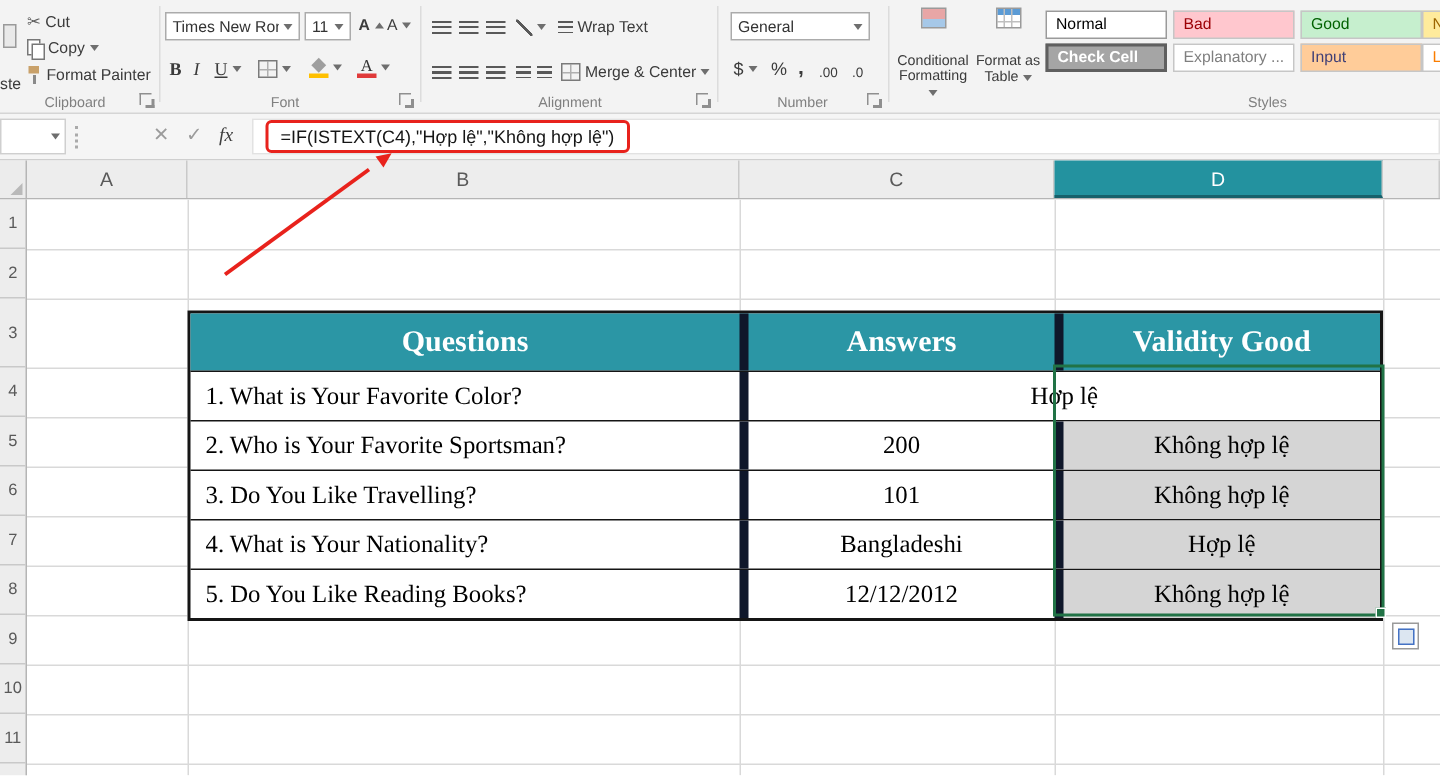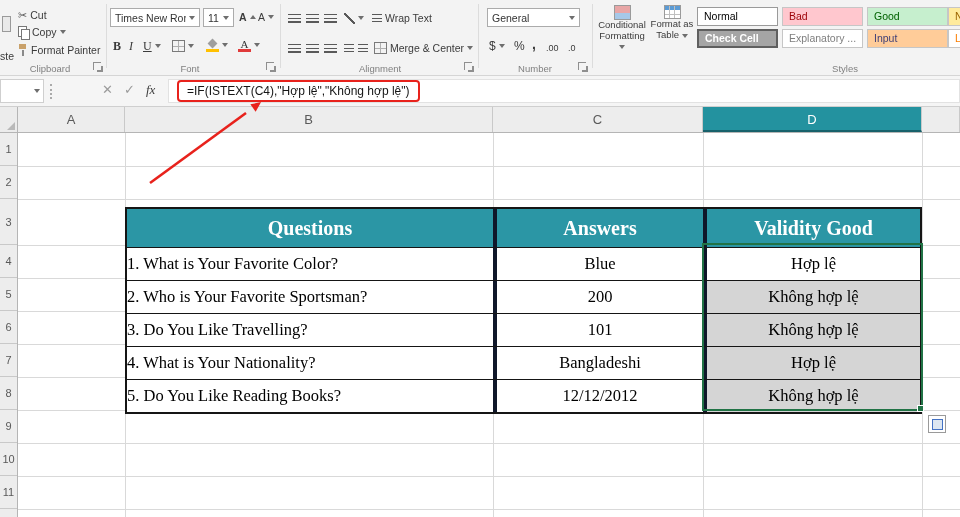--- a/index.html
+++ b/index.html
@@ -29,21 +29,21 @@
   .ic-lines.sm{width:10px;height:8px}
   .ic-grid{display:inline-block;width:13px;height:12px;border:1px solid #7a7a7a;background:linear-gradient(#b0b0b0,#b0b0b0) 50% 0/1px 100% no-repeat,linear-gradient(#b0b0b0,#b0b0b0) 0 50%/100% 1px no-repeat}
   .ic-fillbar{position:relative;display:inline-block;width:13px;height:13px}
   .ic-fillbar i{position:absolute;left:3px;top:1px;width:7px;height:7px;background:#9e9e9e;transform:rotate(45deg)}
   .ic-fillbar b{position:absolute;left:0;bottom:0;width:13px;height:3px;background:#ffc000}
   .ic-acolor{position:relative;display:inline-block;width:13px;height:13px;font-family:"Liberation Serif",serif;font-size:11px;line-height:10px;text-align:center;color:#333}
   .ic-acolor b{position:absolute;left:0;bottom:0;width:13px;height:3px;background:#e03a3a}
   .ic-diag{display:inline-block;width:11px;height:11px;background:linear-gradient(45deg,transparent 44%,#595959 44% 56%,transparent 56%)}
   .ic-cf{display:inline-block;width:17px;height:15px;border:1px solid #9a9a9a;background:linear-gradient(#e8a6a6 0 7px,#a6c8e8 7px)}
   .ic-fat{display:inline-block;width:17px;height:14px;border:1px solid #9a9a9a;background:linear-gradient(#bfbfbf,#bfbfbf) 0 8px/100% 1px no-repeat,linear-gradient(#bfbfbf,#bfbfbf) 33% 0/1px 100% no-repeat,linear-gradient(#bfbfbf,#bfbfbf) 66% 0/1px 100% no-repeat,linear-gradient(#5b9bd5 0 4px,#fff 4px)}
-  .bigbtn{position:absolute;top:5px;height:62px;display:flex;flex-direction:column;align-items:center;gap:0;font-size:9.5px;color:#3b3b3b;text-align:center;line-height:10.5px}
+  .bigbtn{position:absolute;top:5px;height:62px;display:flex;flex-direction:column;align-items:center;gap:17px;font-size:9.5px;color:#3b3b3b;text-align:center;line-height:10.5px}
   .chip{position:absolute;width:81px;height:19px;font-size:10.5px;line-height:17px;border:1px solid #c6c6c6;background:#fff;color:#000;text-align:left;padding-left:6px;overflow:hidden;white-space:nowrap}
   .chip.bad{background:#ffc7ce;color:#9c0006}
   .chip.good{background:#c6efce;color:#006100}
   .chip.neutral{background:#ffeb9c;color:#9c6500}
   .chip.check{background:#a5a5a5;color:#fff;font-weight:bold;border:2px solid #5f5f5f;line-height:14px}
   .chip.expl{color:#7f7f7f;}
   .chip.input{background:#ffcc99;color:#3f3f76}
   .chip.linked{color:#fa7d00}
   .ps-lbl{position:absolute;left:0;top:46px;font-size:10.5px;color:#3b3b3b}
   .ps-icon{position:absolute;left:2px;top:12px;width:9px;height:16px;border:1px solid #9a9a9a;background:#e9e9e9}
@@ -69,25 +69,25 @@
 
   
   .sheet{position:absolute;left:18px;top:133px;width:942px;height:384px;background:#fff;overflow:hidden}
   .vline{position:absolute;top:0;width:1px;height:100%;background:#d9d9d9}
   .hline{position:absolute;left:0;width:100%;height:1px;background:#d9d9d9}
 
   
   .xtable{position:absolute;left:107px;top:74px;width:797px;border:2px solid #151515;background:#fff;font-family:"Liberation Serif","DejaVu Serif",serif;z-index:2}
   .trow{display:flex;height:33px;border-top:1px solid #151515}
   .trow.thead{height:38px;border-top:none;background:#2b96a5}
-  .tc{display:flex;align-items:center;justify-content:center;overflow:hidden;border-left:4px solid #0f172a}
+  .tc{display:flex;align-items:center;justify-content:center;overflow:hidden;border-left:6px solid #0f172a}
   .tc:first-child{border-left:none}
   .c1{width:366px}.c2{width:210px}.c3{flex:1}
   .th{color:#fff;font-weight:bold;font-size:20px}
-  .q{justify-content:flex-start;font-size:16.5px}
+  .q{justify-content:flex-start;padding-left:10px;font-size:16.5px}
   .a,.v{font-size:16.5px}
   .v.gray{background:#d5d5d5}
 
   .selbox{position:absolute;left:684px;top:110px;width:221px;height:168px;border:2px solid #217346;z-index:3;pointer-events:none}
   .fillhandle{position:absolute;left:899px;top:272px;width:7px;height:7px;background:#217346;border:1px solid #fff;z-index:4}
   .autofill{position:absolute;left:910px;top:282px;width:18px;height:18px;background:#fff;border:1px solid #9a9a9a;z-index:4}
   .autofill::before{content:"";position:absolute;left:3px;top:3px;width:9px;height:9px;border:1px solid #4472c4;background:#dce6f1}
   .arrow-svg{position:absolute;left:120px;top:99px;z-index:60;pointer-events:none}
 </style>
 </head>
@@ -297,21 +297,20 @@
     <div class="hline" style="top:376px"></div>
 
     <div class="xtable">
       <div class="trow thead">
         <div class="tc th c1">Questions</div>
         <div class="tc th c2">Answers</div>
         <div class="tc th c3">Validity Good</div>
       </div>
       <div class="trow">
         <div class="tc q c1">1. What is Your Favorite Color?</div>
-        <div class="tc a c2">Blue</div>
         <div class="tc v c3">Hợp lệ</div>
       </div>
       <div class="trow">
         <div class="tc q c1">2. Who is Your Favorite Sportsman?</div>
         <div class="tc a c2">200</div>
         <div class="tc v c3 gray">Không hợp lệ</div>
       </div>
       <div class="trow">
         <div class="tc q c1">3. Do You Like Travelling?</div>
         <div class="tc a c2">101</div>

